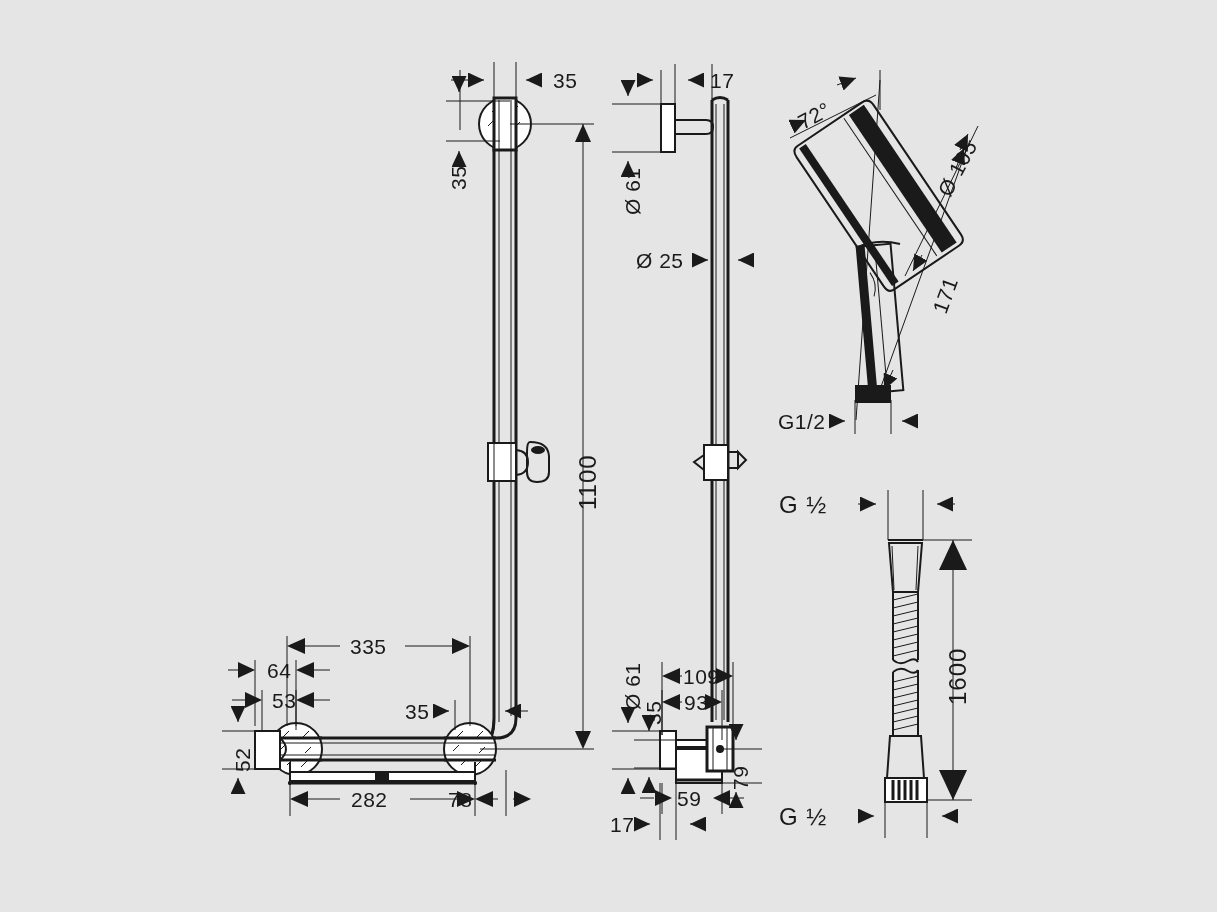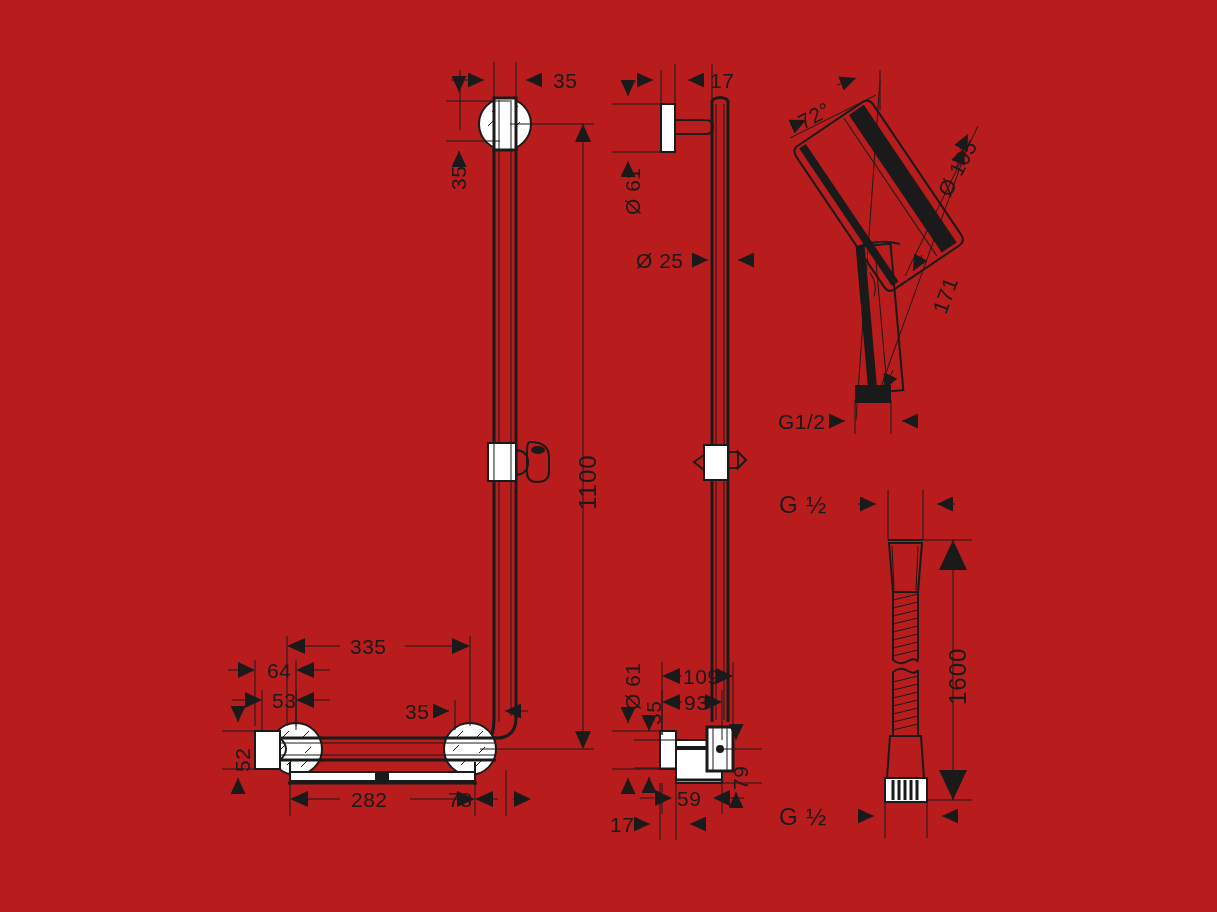--- a/index.html
+++ b/index.html
@@ -7,21 +7,21 @@
     padding: 0;
     background: #ffffff;
   }
   body {
     font-family: "Liberation Sans", sans-serif;
   }
   #sheet {
     position: relative;
     width: 1217px;
     height: 912px;
-    background: #b91c1c;
+    background: #e5e5e5;
     overflow: hidden;
   }
   #sheet svg {
     position: absolute;
     left: 0;
     top: 0;
     width: 1217px;
     height: 912px;
   }
   .dimtext {

